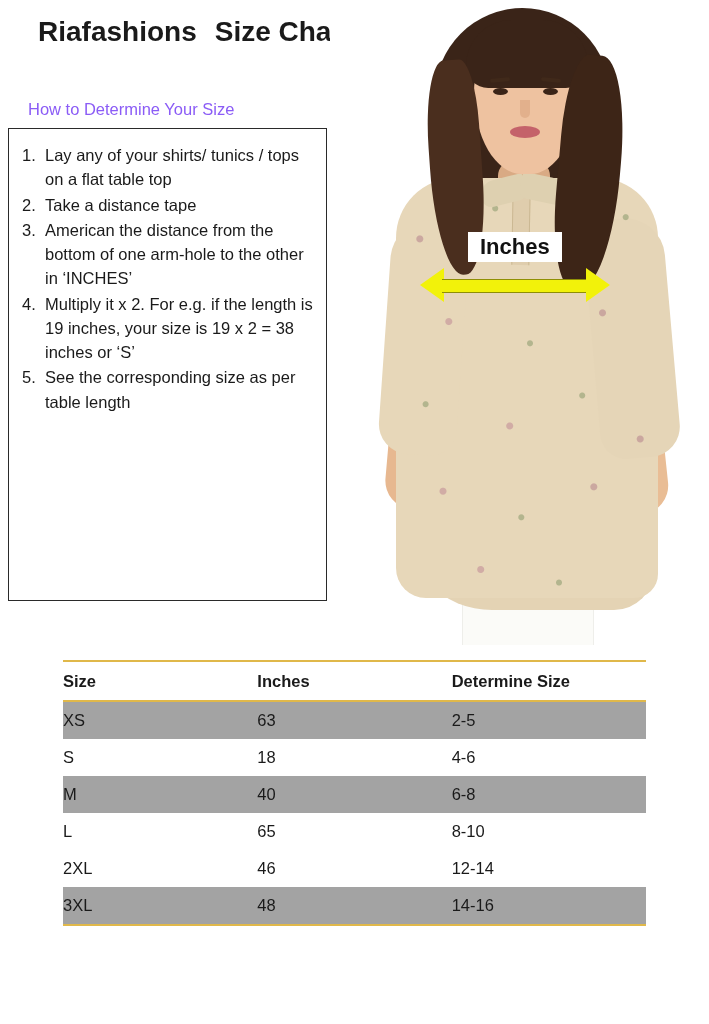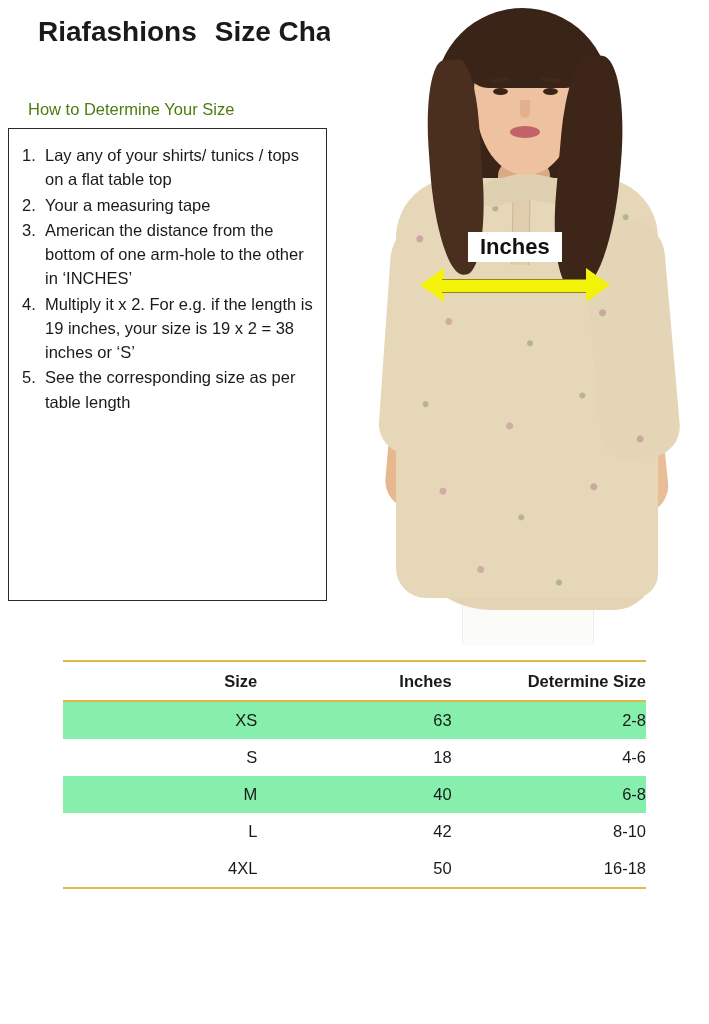--- a/index.html
+++ b/index.html
@@ -26,21 +26,21 @@
     letter-spacing: 0px;
     white-space: nowrap;
   }
   .brand-title .brand-name { margin-right: 18px; }
 
   .howto-label {
     position: absolute;
     left: 28px;
     top: 100px;
     font-size: 16.5px;
-    color: #4d7c0f;
+    color: #8b5cf6;
     text-align: right;
   }
 
   
   .instructions-box {
     position: absolute;
     left: 8px;
     top: 128px;
     width: 319px;
     height: 473px;
@@ -370,32 +370,32 @@
   .size-table {
     position: absolute;
     left: 63px;
     top: 660px;
     width: 583px;
     border-collapse: collapse;
     font-size: 16.5px;
   }
   .size-table th,
   .size-table td {
-    text-align: right;
+    text-align: left;
     padding: 9px 0 9px 0;
     border: none;
   }
   .size-table thead th {
     font-weight: bold;
     border-top: 2px solid #e0b84a;
     border-bottom: 2px solid #e0b84a;
     padding: 10px 0 9px 0;
   }
   .size-table tbody tr.alt td {
-    background: #86efac;
+    background: #a3a3a3;
   }
   .size-table tbody tr:last-child td {
     border-bottom: 2px solid #e0b84a;
   }
   .col-size { width: 33.33%; }
   .col-inches { width: 33.33%; }
   .col-american { width: 33.34%; }
 </style>
 </head>
 <body>
@@ -407,21 +407,21 @@
 <div class="howto-label">How to Determine Your Size</div>
 
 <div class="instructions-box">
   <ul class="instructions-list">
     <li>
       <span class="num">1.</span>
       <span class="txt">Lay any of your shirts/ tunics / tops on a flat table top</span>
     </li>
     <li>
       <span class="num">2.</span>
-      <span class="txt">Your a measuring tape</span>
+      <span class="txt">Take a distance tape</span>
     </li>
     <li>
       <span class="num">3.</span>
       <span class="txt">American the distance from the bottom of one arm-hole to the other in ‘INCHES’</span>
     </li>
     <li>
       <span class="num">4.</span>
       <span class="txt">Multiply it x 2. For e.g. if the length is 19 inches, your size is 19 x 2 = 38 inches or ‘S’</span>
     </li>
     <li>
@@ -471,36 +471,41 @@
     <tr>
       <th class="col-size">Size</th>
       <th class="col-inches">Inches</th>
       <th class="col-american">Determine Size</th>
     </tr>
   </thead>
   <tbody>
     <tr class="alt">
       <td>XS</td>
       <td>63</td>
-      <td>2-8</td>
+      <td>2-5</td>
     </tr>
     <tr>
       <td>S</td>
       <td>18</td>
       <td>4-6</td>
     </tr>
     <tr class="alt">
       <td>M</td>
       <td>40</td>
       <td>6-8</td>
     </tr>
     <tr>
       <td>L</td>
-      <td>42</td>
+      <td>65</td>
       <td>8-10</td>
     </tr>
     <tr>
-      <td>4XL</td>
-      <td>50</td>
-      <td>16-18</td>
+      <td>2XL</td>
+      <td>46</td>
+      <td>12-14</td>
+    </tr>
+    <tr class="alt">
+      <td>3XL</td>
+      <td>48</td>
+      <td>14-16</td>
     </tr>
   </tbody>
 </table>
 
 </body></html>

